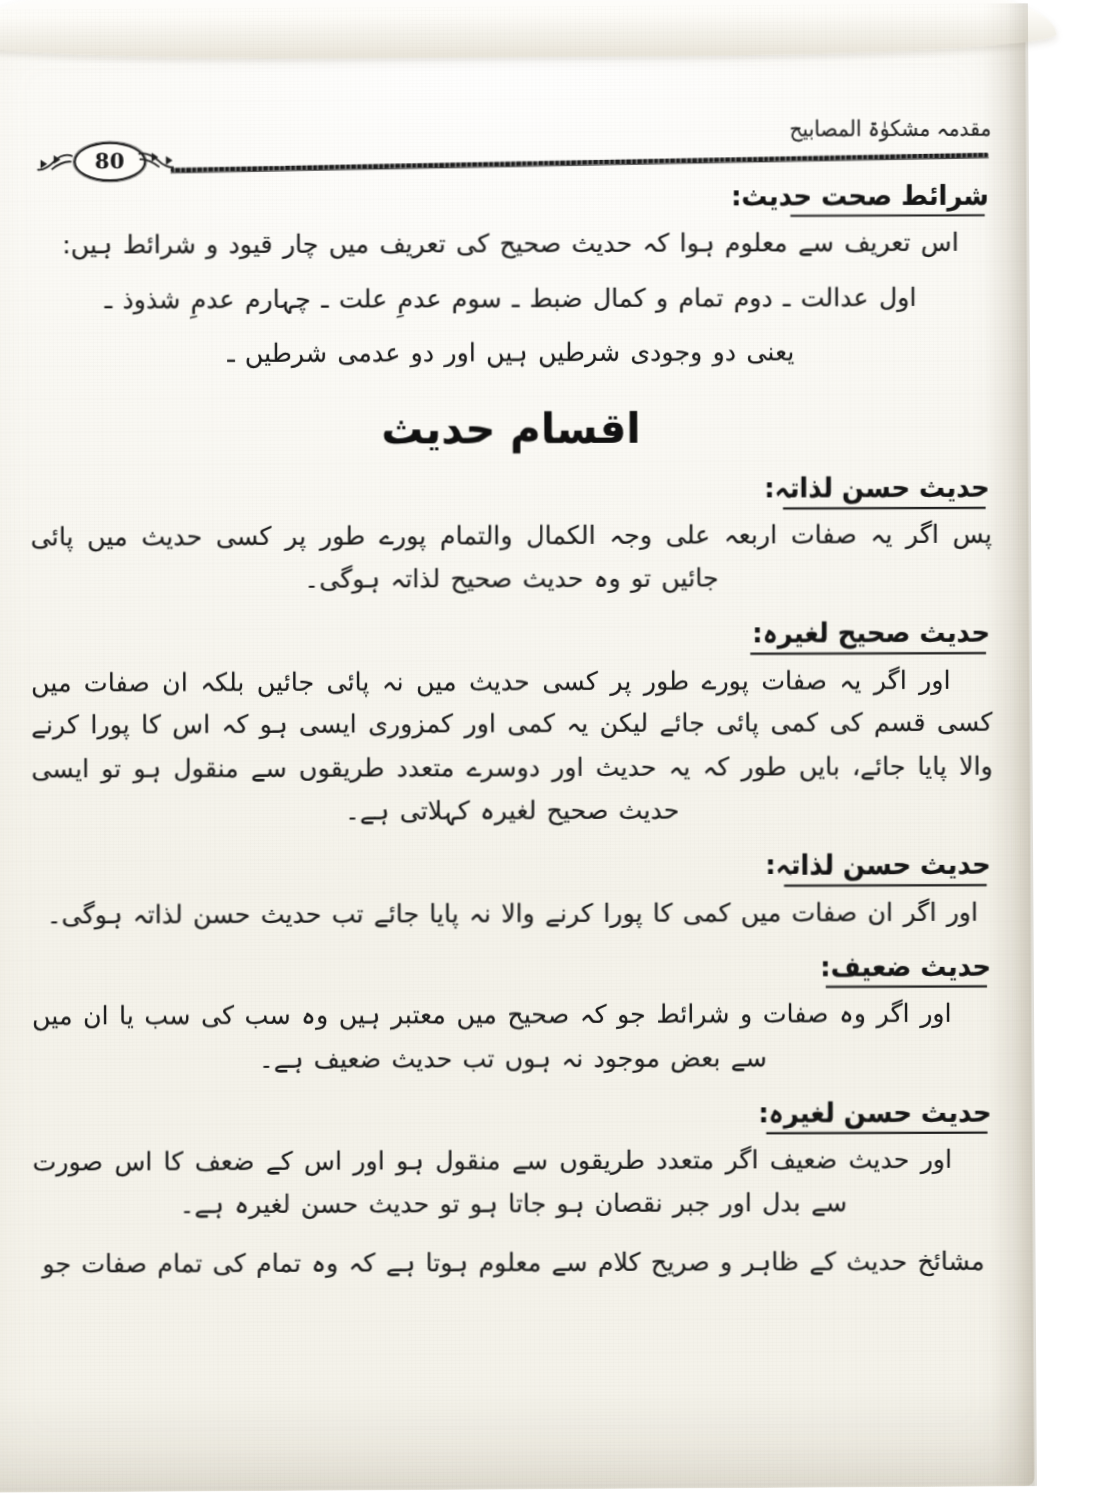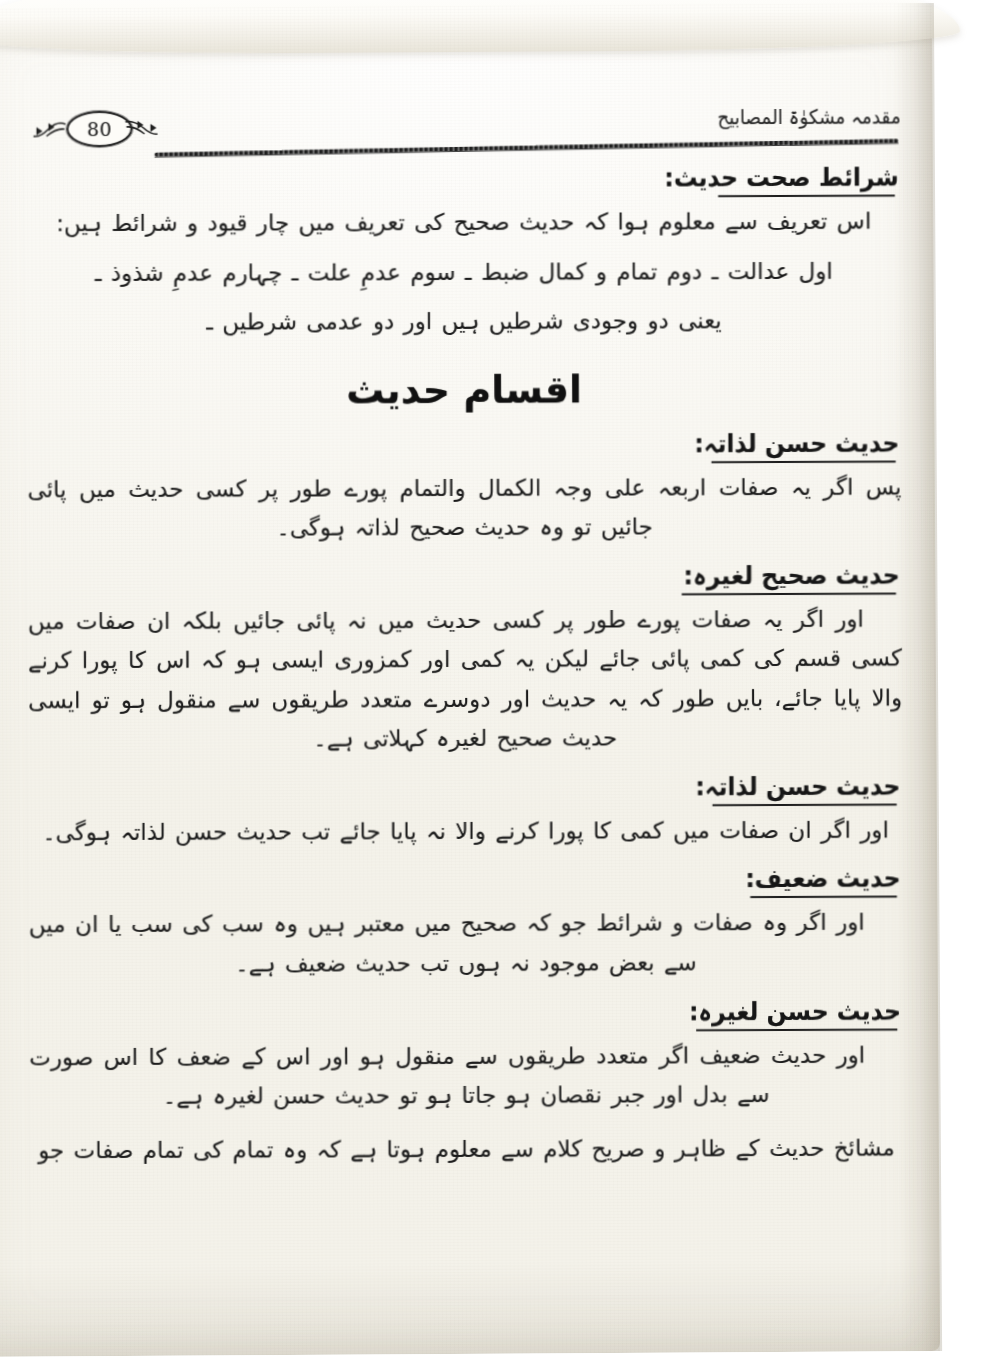--- a/index.html
+++ b/index.html
@@ -135,23 +135,24 @@
     position: absolute;
     left: 0; right: 0; top: 4px;
     height: 1px;
     background: #3a3a3a;
   }
 
   
   .page-number-badge {
     position: absolute;
     left: 6px;
-    top: 6px;
+    top: 24px;
     width: 122px;
     height: 44px;
+    font-weight: bold;
   }
   .badge-oval {
     position: absolute;
     left: 34px;
     top: 2px;
     width: 62px;
     height: 32px;
     border: 2px solid #1f1f1f;
     border-radius: 50% / 50%;
     background: #fdfcf8;

